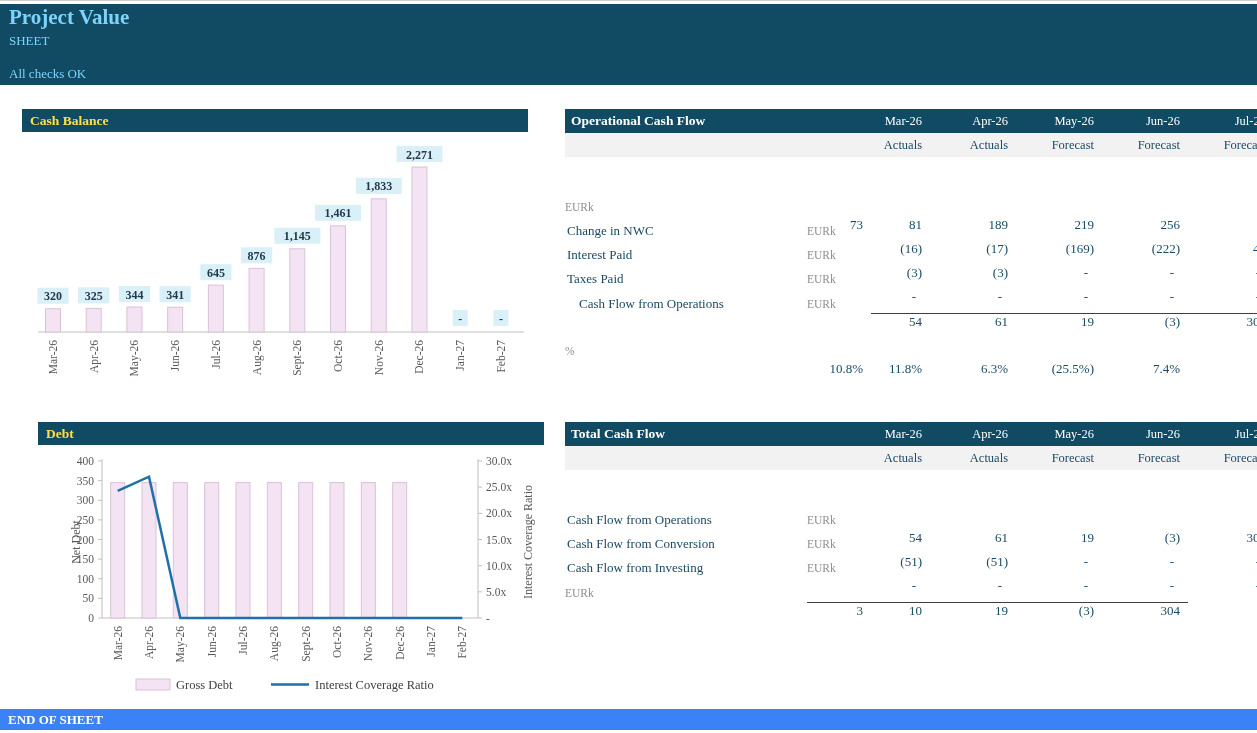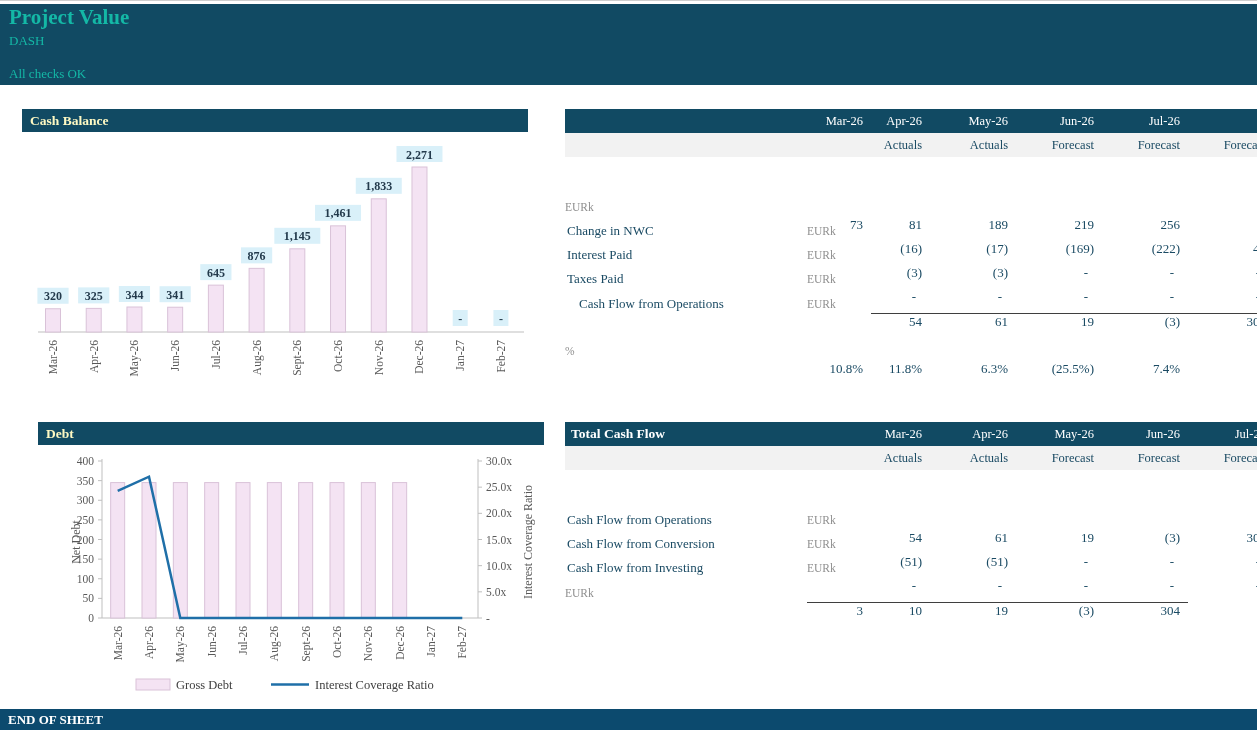--- a/index.html
+++ b/index.html
@@ -1,28 +1,28 @@
 <!DOCTYPE html>
 <html><head>
 <meta charset="utf-8">
 <style>
   html,body{margin:0;padding:0;background:#e8e8e8;}
   #page{position:relative;width:1257px;height:733px;background:#ffffff;overflow:hidden;
         font-family:"Liberation Serif","DejaVu Serif",serif;border-top:1px solid #cfcfcf;}
   
-  #hdr{position:absolute;left:0;top:3px;width:1257px;height:81px;background:#114a63;color:#14b8a6;}
+  #hdr{position:absolute;left:0;top:3px;width:1257px;height:81px;background:#114a63;color:#7dd3fc;}
   #hdr .title{position:absolute;left:9px;top:1px;font-size:21px;font-weight:bold;}
   #hdr .sub{position:absolute;left:9px;top:29px;font-size:13px;}
   #hdr .status{position:absolute;left:9px;bottom:3px;font-size:13px;}
   
-  #ftr{position:absolute;left:0;top:708px;width:1257px;height:21px;background:#0c4a6e;color:#fff;
+  #ftr{position:absolute;left:0;top:708px;width:1257px;height:21px;background:#3b82f6;color:#fff;
        font-size:13px;font-weight:bold;line-height:21px;padding-left:8px;box-sizing:border-box;}
   
   .card{position:absolute;width:506px;}
-  .card .cbar{height:23px;background:#114a63;color:#fef9c3;font-size:13.5px;font-weight:bold;
+  .card .cbar{height:23px;background:#114a63;color:#fde047;font-size:13.5px;font-weight:bold;
               line-height:23px;padding-left:8px;box-sizing:border-box;}
   #card-cash{left:22px;top:108px;}
   #card-debt{left:22px;top:421px;margin-left:16px;}
   .card svg{display:block;}
   
   .ftable{position:absolute;left:565px;width:709px;}
   #tbl-op{top:108px;}
   #tbl-tot{top:421px;}
   .t-row{display:grid;grid-template-columns:242px 64px 59px 86px 86px 86px 86px;
          height:24px;align-items:center;box-sizing:border-box;}
@@ -39,21 +39,21 @@
   .tcell-top{border-top:1px solid #3f3f3f;}
   .gap-top{margin-top:24px;}
 </style>
 </head>
 <body>
 
 <div id="page">
 
   <div id="hdr">
     <div class="title">Project Value</div>
-    <div class="sub">DASH</div>
+    <div class="sub">SHEET</div>
     <div class="status">All checks OK</div>
   </div>
 
   <div id="card-cash" class="card">
     <div class="cbar">Cash Balance</div>
     <svg id="svg-cash" width="506" height="265" viewBox="0 0 506 265">
         <line x1="16" y1="200" x2="502" y2="200" stroke="#bfbfbf" stroke-width="1"></line>
         <rect x="23.5" y="176.75033025099074" width="15" height="23.249669749009247" fill="#f4e3f3" stroke="#d9c2d8" stroke-width="1"></rect>
         <rect x="15.399999999999999" y="155.75033025099074" width="31.200000000000003" height="16" fill="#d9f0f9"></rect>
         <text x="31" y="168.25033025099074" text-anchor="middle" font-size="12" font-weight="bold" fill="#233a4c">320</text>
@@ -168,20 +168,21 @@
         <polyline points="79.7,45.8 111.0,31.7 142.3,173.0 173.7,173.0 205.0,173.0 236.3,173.0 267.7,173.0 299.0,173.0 330.3,173.0 361.7,173.0 393.0,173.0 424.3,173.0" fill="none" stroke="#1f6fa8" stroke-width="2.5"></polyline>
         <rect x="98" y="234" width="34" height="11" fill="#f4e3f3" stroke="#d9c2d8"></rect>
         <text x="138" y="244" font-size="12.5" fill="#404040">Gross Debt</text>
         <line x1="233" y1="239.5" x2="271" y2="239.5" stroke="#1f6fa8" stroke-width="2.5"></line>
         <text x="277" y="244" font-size="12.5" fill="#404040">Interest Coverage Ratio</text>
       </svg>
   </div>
 
   <div id="tbl-op" class="ftable">
       <div class="t-row t-head">
+        <div class="t-title">Operational Cash Flow</div>
         <div class="t-col"></div>
         <div class="t-col">Mar-26</div>
         <div class="t-col">Apr-26</div>
         <div class="t-col">May-26</div>
         <div class="t-col">Jun-26</div>
         <div class="t-col">Jul-26</div>
       </div>
       <div class="t-row t-sub">
         <div class="t-col"></div>
         <div class="t-col"></div>

